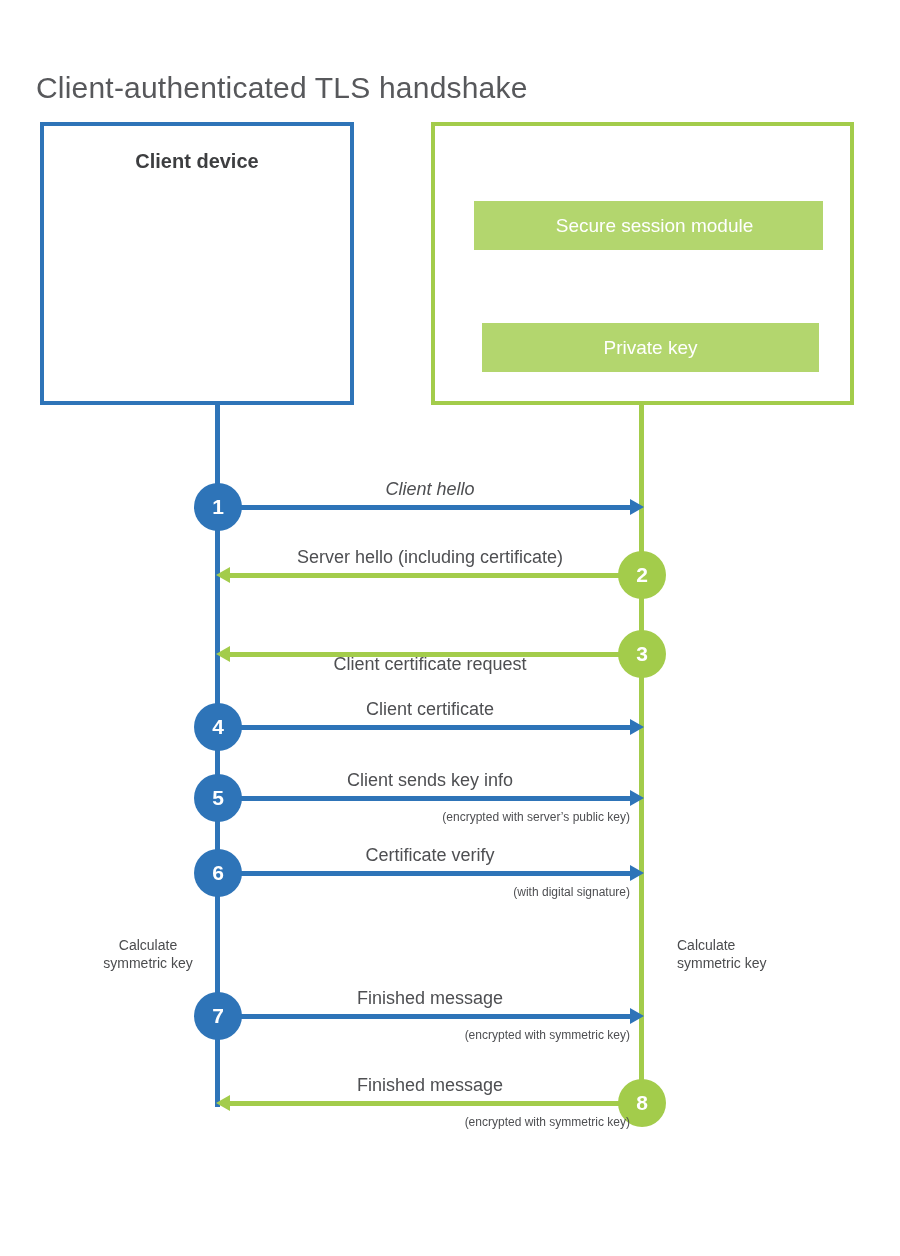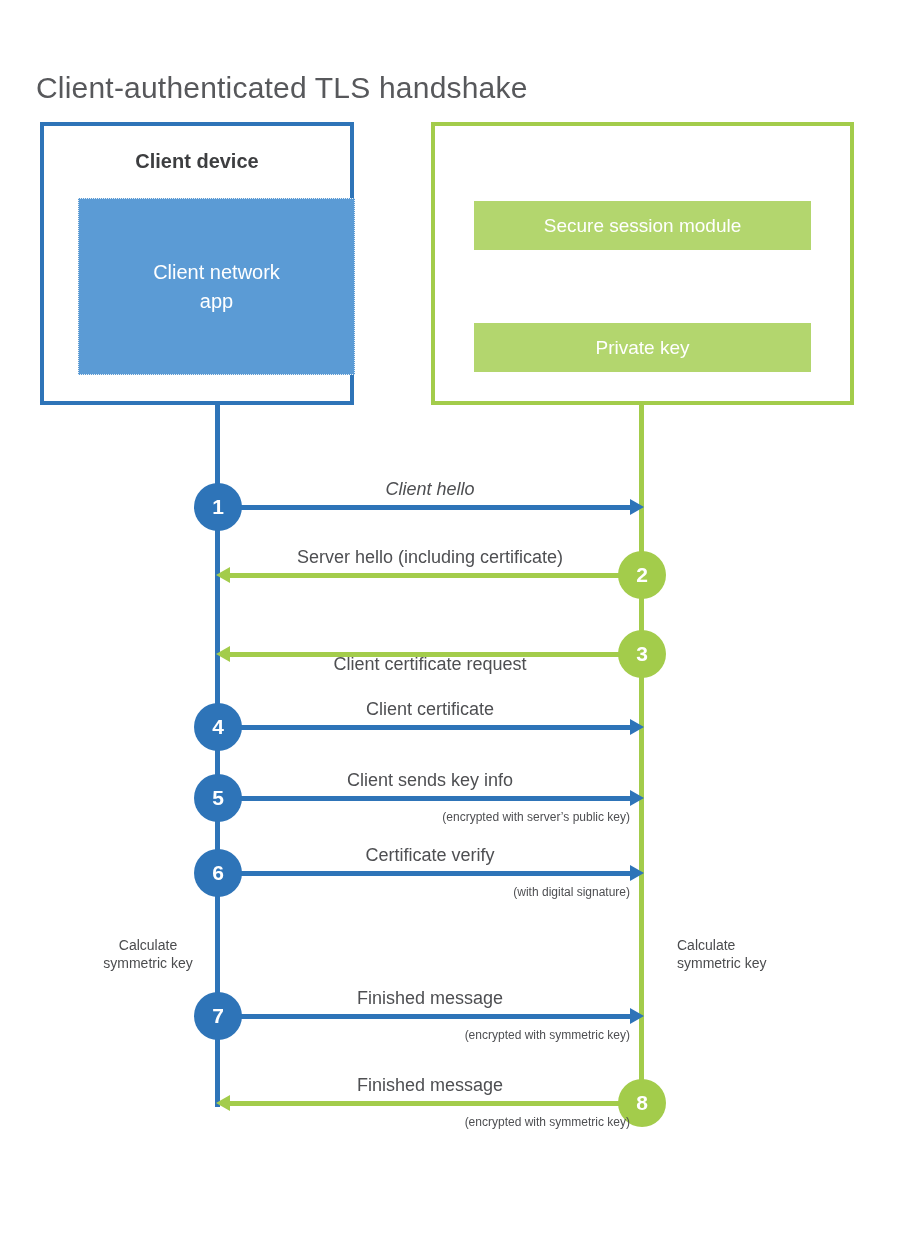--- a/index.html
+++ b/index.html
@@ -23,21 +23,21 @@
     position:absolute; left:34px; top:72px; width:277px; height:177px;
     background:var(--blue-fill); border:1px dotted rgba(255,255,255,.85);
     display:flex; align-items:center; justify-content:center; text-align:center;
     color:#ffffff; font-size:20px; line-height:1.45; white-space:pre-line; box-sizing:border-box;
   }
   .bar {
     position:absolute; left:39px; width:337px; height:49px; background:var(--green-fill);
     display:flex; align-items:center; justify-content:center;
     color:#ffffff; font-size:19px;
   }
-  .bar-1 { top:75px; } .bar-2 { top:136px; } .bar-3 { top:197px; }
+  .bar-1 { top:75px;padding-left:12px; } .bar-2 { top:136px; } .bar-3 { top:197px;margin-left:8px; }
   
   .vline { position:absolute; width:5px; top:405px; }
   .vline-blue  { left:215px; height:702px; background:var(--blue); }
   .vline-green { left:639px; height:700px; background:var(--green); }
   
   .msg-line   { position:absolute; height:5px; }
   .msg-head   { position:absolute; width:0; height:0;
                 border-top:8px solid transparent; border-bottom:8px solid transparent; }
   .msg-circle { position:absolute; width:48px; height:48px; border-radius:50%;
                 display:flex; align-items:center; justify-content:center;
@@ -54,22 +54,20 @@
 </style>
 </head>
 <body>
 
 <div class="canvas" style="--blue: #2e74b8; --blue-fill: #5b9bd5; --green: #a3cc4b; --green-fill: #b3d66e;">
 
   <div class="page-title">Client-authenticated TLS handshake</div>
 
   <div class="box box-client">
     <div class="box-title">Client device</div>
-    <div class="inner-app">Client network
-app</div>
   </div>
 
   <div class="box box-server">
     <div class="bar bar-1">Secure session module</div>
     <div class="bar bar-3">Private key</div>
   </div>
 
   <div class="vline vline-blue"></div>
   <div class="vline vline-green"></div>
 

